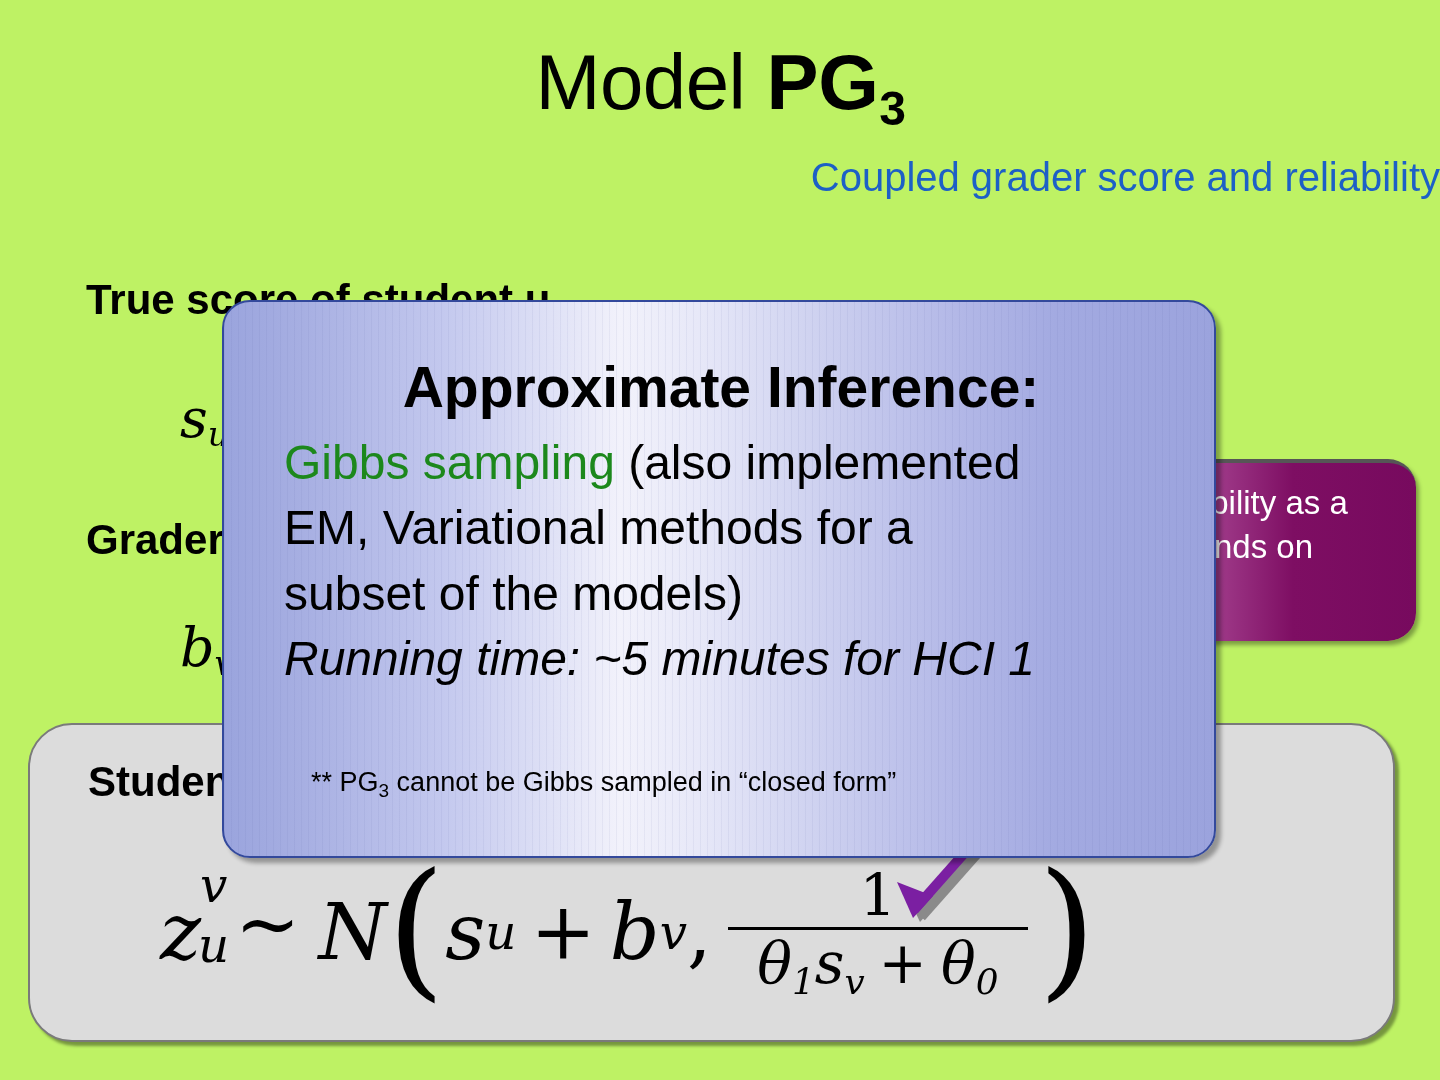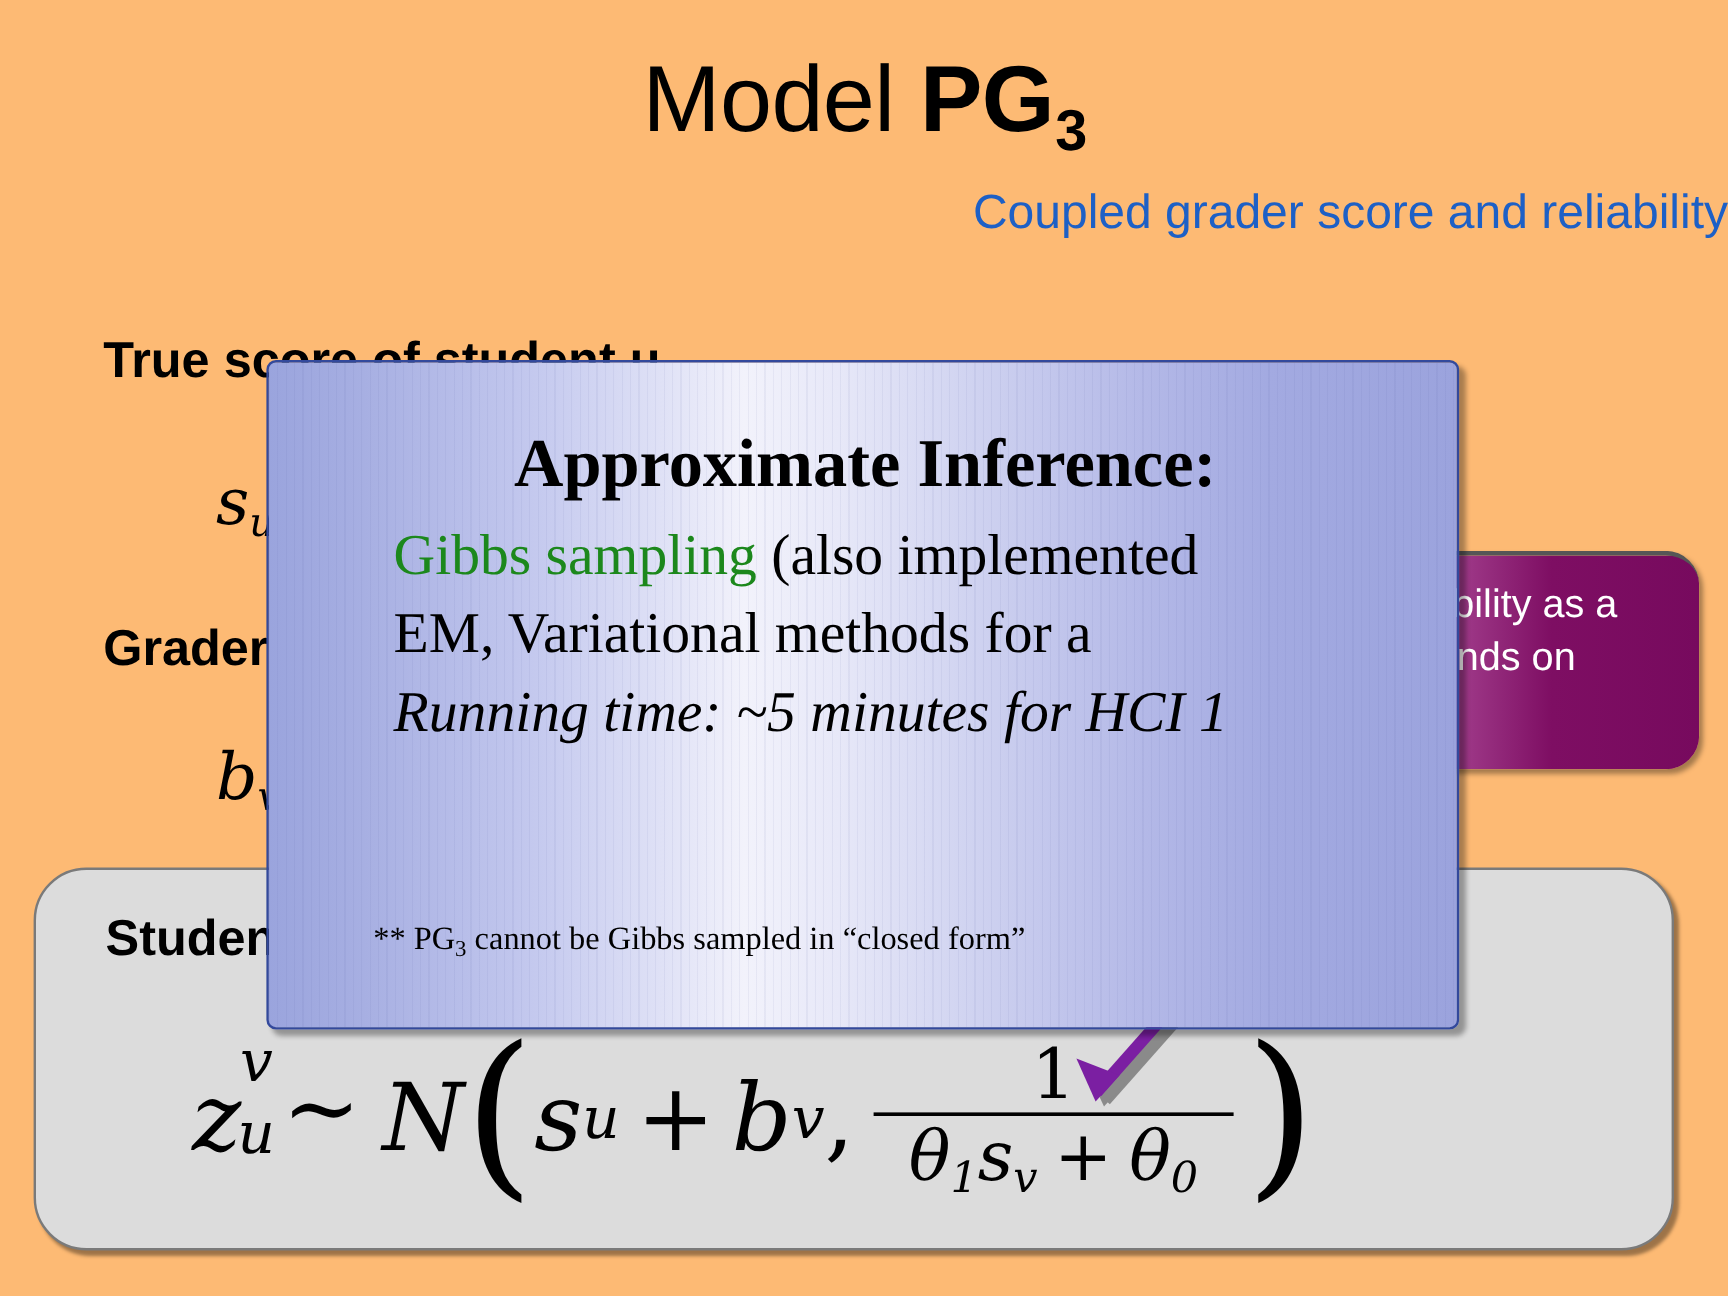--- a/index.html
+++ b/index.html
@@ -15,21 +15,21 @@
     font-family: "Liberation Sans", sans-serif;
     color: #000000;
     position: relative;
   }
 
   
   #slide {
     position: absolute;
     left: 0; top: 0;
     width: 1440px; height: 1080px;
-    background: #fdba74;
+    background: #bef264;
   }
 
   
   .title {
     position: absolute;
     left: 0; top: 42px;
     width: 1440px;
     text-align: center;
     font-size: 78px;
     line-height: 1.05;
@@ -221,39 +221,38 @@
     left: 880px; top: 838px;
     width: 130px; height: 115px;
     pointer-events: none;
   }
 
   
   #inference-overlay {
     position: absolute;
     left: 222px; top: 300px;
     width: 994px; height: 558px;
-    border-radius: 8px;
+    border-radius: 28px;
     box-sizing: border-box;
     border: 2px solid #33499c;
     background:
       linear-gradient(90deg,
         #9aa4dd 0%,
         #a7afe2 8%,
         #c3c8ee 22%,
         #dfe1f6 33%,
         #f2f2fb 40%,
         #e7e8f8 48%,
         #d2d5f1 58%,
         #c2c6ec 66%,
         #b3b8e7 74%,
         #a3aae1 84%,
         #9ba3dd 100%);
     box-shadow: 5px 5px 4px rgba(0,0,0,0.33);
     overflow: hidden;
-    font-family: Liberation Serif, serif;
   }
   
   #overlay-texture {
     position: absolute;
     left: 0; top: 0; right: 0; bottom: 0;
     background-image: repeating-linear-gradient(90deg,
         rgba(70,80,150,0.10) 0px,
         rgba(70,80,150,0.10) 1px,
         rgba(255,255,255,0) 1px,
         rgba(255,255,255,0) 7px);
@@ -270,21 +269,20 @@
     white-space: nowrap;
     color: #000;
   }
   #overlay-body {
     position: absolute;
     left: 60px; top: 128px;
     width: 900px;
     font-size: 48px;
     line-height: 1.36;
     color: #000;
-    margin-left: 44px;
   }
   #overlay-body .green {
     color: #1c881c;
   }
   #overlay-body .ital {
     font-style: italic;
   }
   #overlay-footnote {
     position: absolute;
     left: 60px; top: 465px;
@@ -377,19 +375,20 @@
   </svg>
 
   <div id="inference-overlay">
     <div id="overlay-texture"></div>
 
     <div id="overlay-heading">Approximate Inference:</div>
 
     <div id="overlay-body">
       <div><span class="green">Gibbs sampling</span><span> (also implemented</span></div>
       <div>EM, Variational methods for a</div>
+      <div>subset of the models)</div>
       <div class="ital">Running time: ~5 minutes for HCI 1</div>
     </div>
 
     <div id="overlay-footnote"><span>** PG</span><span class="sub3">3</span><span> cannot be Gibbs sampled in “closed form”</span></div>
   </div>
 
 </div>
 
 </body></html>

